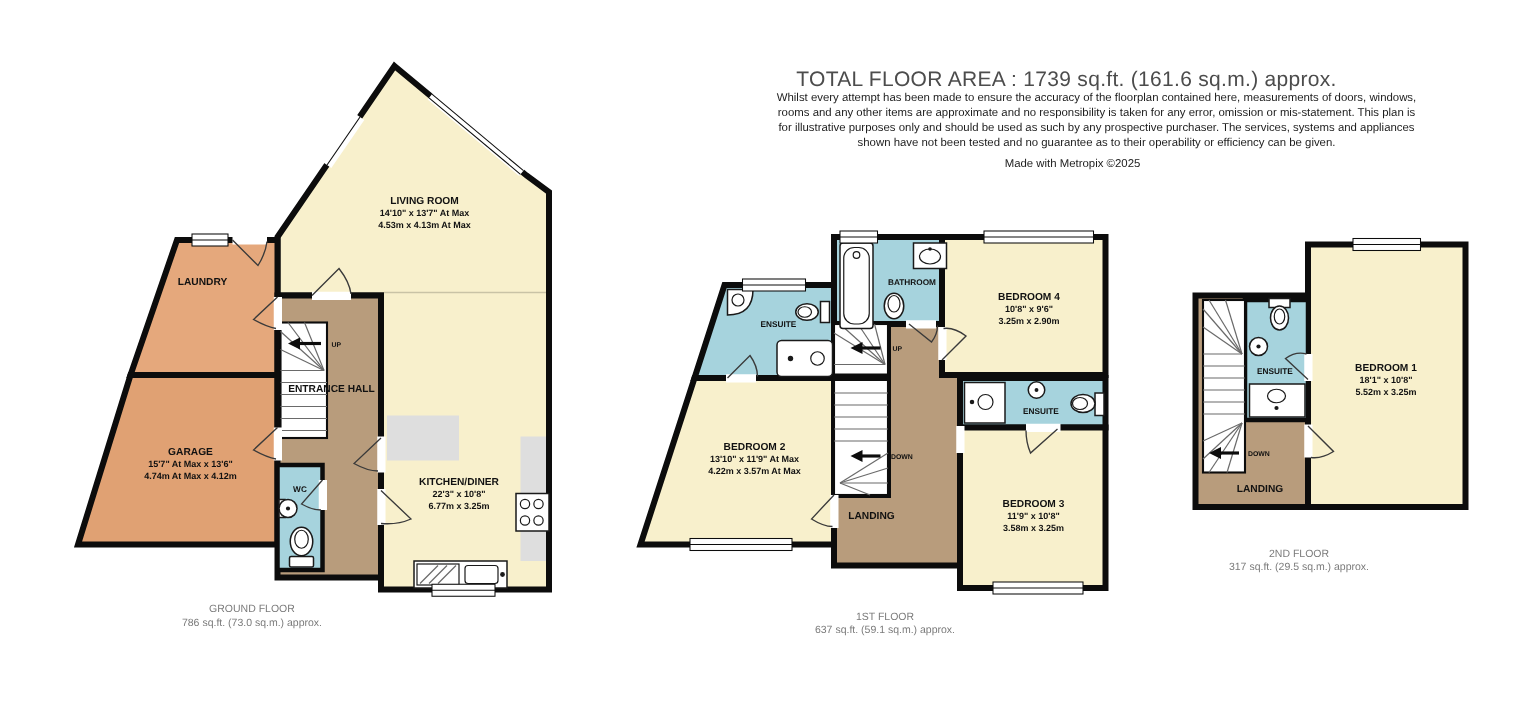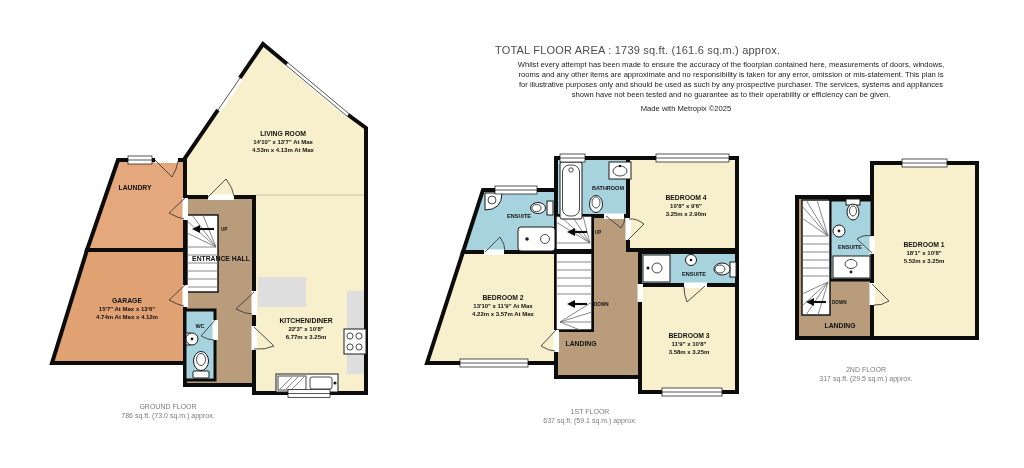--- a/index.html
+++ b/index.html
@@ -1,21 +1,21 @@
 <!DOCTYPE html>
 <html><head>
 <meta charset="utf-8">
 <style>
   html,body{margin:0;padding:0;background:#ffffff;}
   #canvas{position:relative;width:1024px;height:468px;background:#ffffff;overflow:hidden;
           font-family:"Liberation Sans", sans-serif;}
   .abs{position:absolute;}
-  #title{left:495px;top:44px;width:432px;font-size:11px;color:#4c4c4c;letter-spacing:.2px;}
+  #title{left:495px;top:44px;width:432px;text-align:center;font-size:14px;color:#4c4c4c;letter-spacing:.2px;}
   #disclaimer{left:515px;top:60px;width:432px;text-align:center;font-size:7.6px;line-height:1.3;color:#1b1b1b;}
-  #credit{left:470px;top:104px;width:432px;text-align:center;font-size:7.6px;color:#1b1b1b;}
+  #credit{left:499px;top:104px;width:432px;text-align:center;font-size:7.6px;color:#1b1b1b;}
   .caption{text-align:center;font-size:7px;line-height:8.5px;color:#7b7b7b;}
   svg{position:absolute;overflow:visible;}
   .wallpoly{stroke:#0c0c0c;stroke-width:4;stroke-linejoin:miter;}
   .wallpoly2{stroke:#0c0c0c;stroke-width:3;stroke-linejoin:miter;}
   .fix{fill:#ffffff;stroke:#1a1a1a;stroke-width:1;}
   .fix2{fill:none;stroke:#1a1a1a;stroke-width:.8;}
   .tread{stroke:#6a6a6a;stroke-width:.8;}
   .stairbox{fill:#ffffff;stroke:#0c0c0c;stroke-width:1.4;}
   .win{fill:#ffffff;stroke:#0c0c0c;stroke-width:.7;}
   .winline{stroke:#0c0c0c;stroke-width:.7;}

